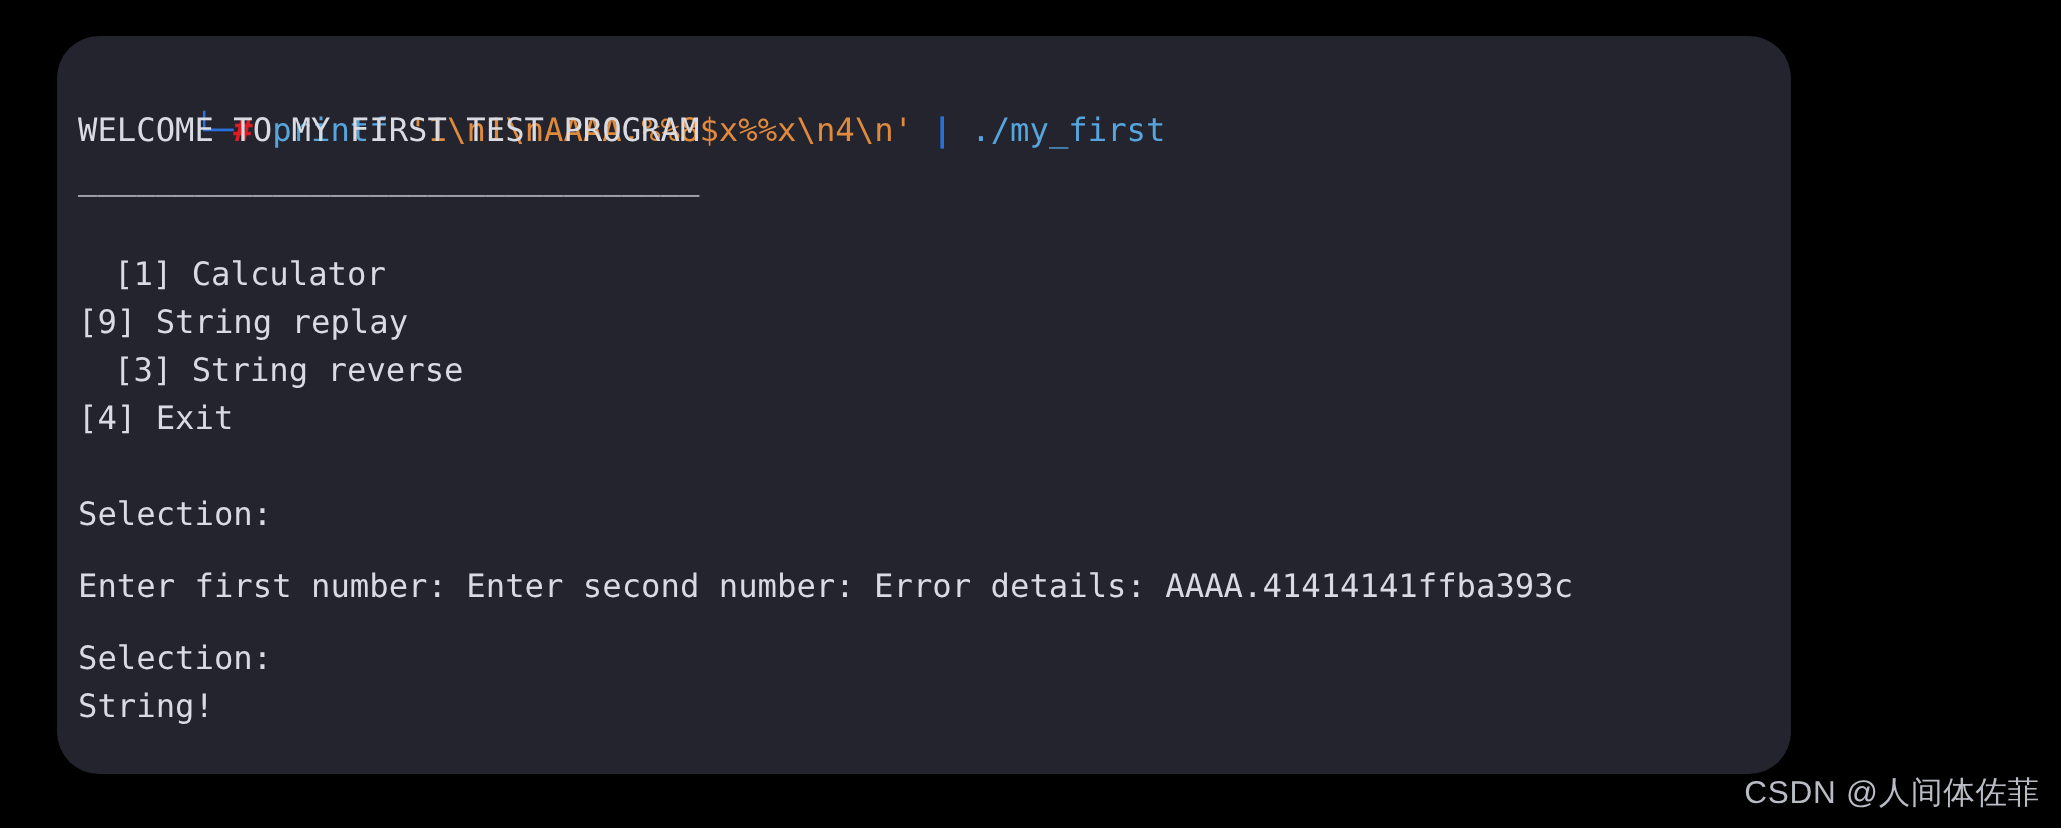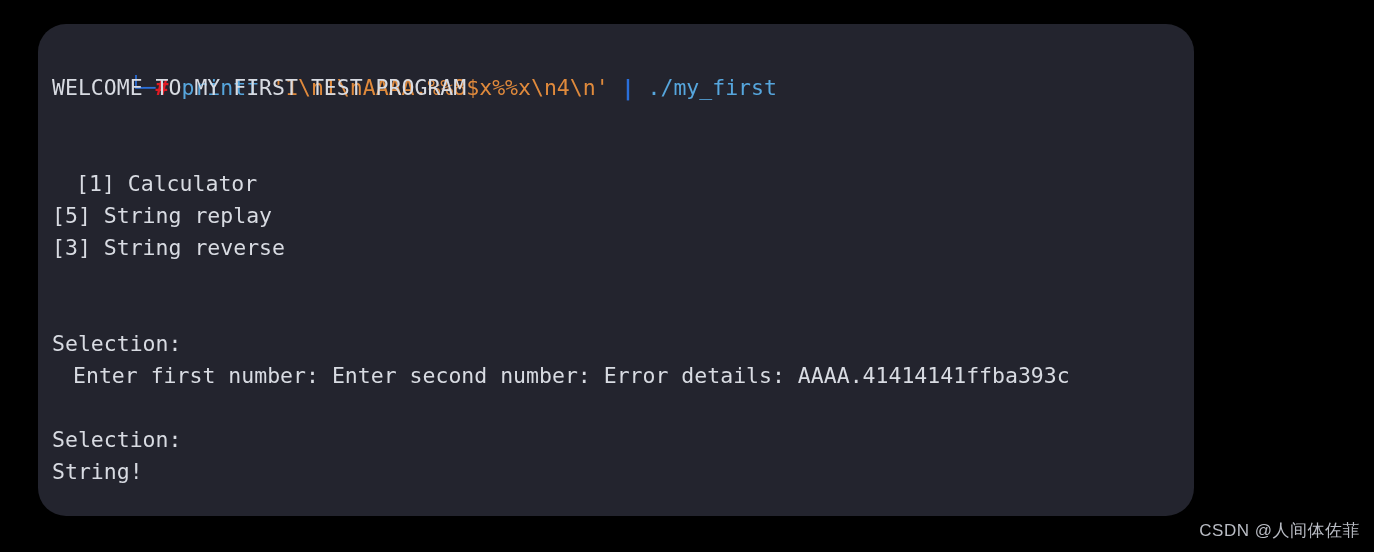--- a/index.html
+++ b/index.html
@@ -73,21 +73,21 @@
   .c-out          { color: #d8dbe2; }
   .c-sep          { color: #d8dbe2; }
 
   
   #watermark {
     position: absolute;
     right: 14px;
     bottom: 10px;
     color: #b9bcc4;
     font-family: "Liberation Sans", "DejaVu Sans", sans-serif;
-    font-size: 17px;
+    font-size: 21px;
     letter-spacing: 0.5px;
     white-space: pre;
   }
 </style>
 </head>
 <body>
 
 <div id="terminal-window">
 
   <div id="terminal-body">
@@ -99,35 +99,37 @@
 
     
     <div class="term-line" style="top: 16px;">
       <span class="c-prompt-corner">└─</span><span class="c-hash">#</span><span class="c-cmd"> </span><span class="c-cmd">printf</span><span class="c-string"> </span><span class="c-string">'1\n1\nAAAA.%%8$x%%x\n4\n'</span><span> </span><span class="c-pipe">|</span><span> </span><span class="c-path">./my_first</span>
     </div>
 
     
     <div class="term-line c-out" style="top: 48px;">WELCOME TO MY FIRST TEST PROGRAM</div>
 
     
+    <div class="term-line c-sep" style="top: 80px;">________________________________</div>
 
     
 
     
     <div class="term-line c-out" style="top: 144px; margin-left: 24px;">[1] Calculator</div>
-    <div class="term-line c-out" style="top: 176px;">[5] String replay</div>
-    <div class="term-line c-out" style="top: 208px;">[3] String reverse</div>
+    <div class="term-line c-out" style="top: 176px;">[9] String replay</div>
+    <div class="term-line c-out" style="top: 208px; margin-left: 24px;">[3] String reverse</div>
+    <div class="term-line c-out" style="top: 240px;">[4] Exit</div>
 
     
 
     
     <div class="term-line c-out" style="top: 304px;">Selection:</div>
 
     
-    <div class="term-line c-out" style="top: 336px; margin-left: 21px;">Enter first number: Enter second number: Error details: AAAA.41414141ffba393c</div>
+    <div class="term-line c-out" style="top: 352px;">Enter first number: Enter second number: Error details: AAAA.41414141ffba393c</div>
 
     
 
     
     <div class="term-line c-out" style="top: 400px;">Selection:</div>
 
     
     <div class="term-line c-out" style="top: 432px;">String!</div>
 
   </div>

